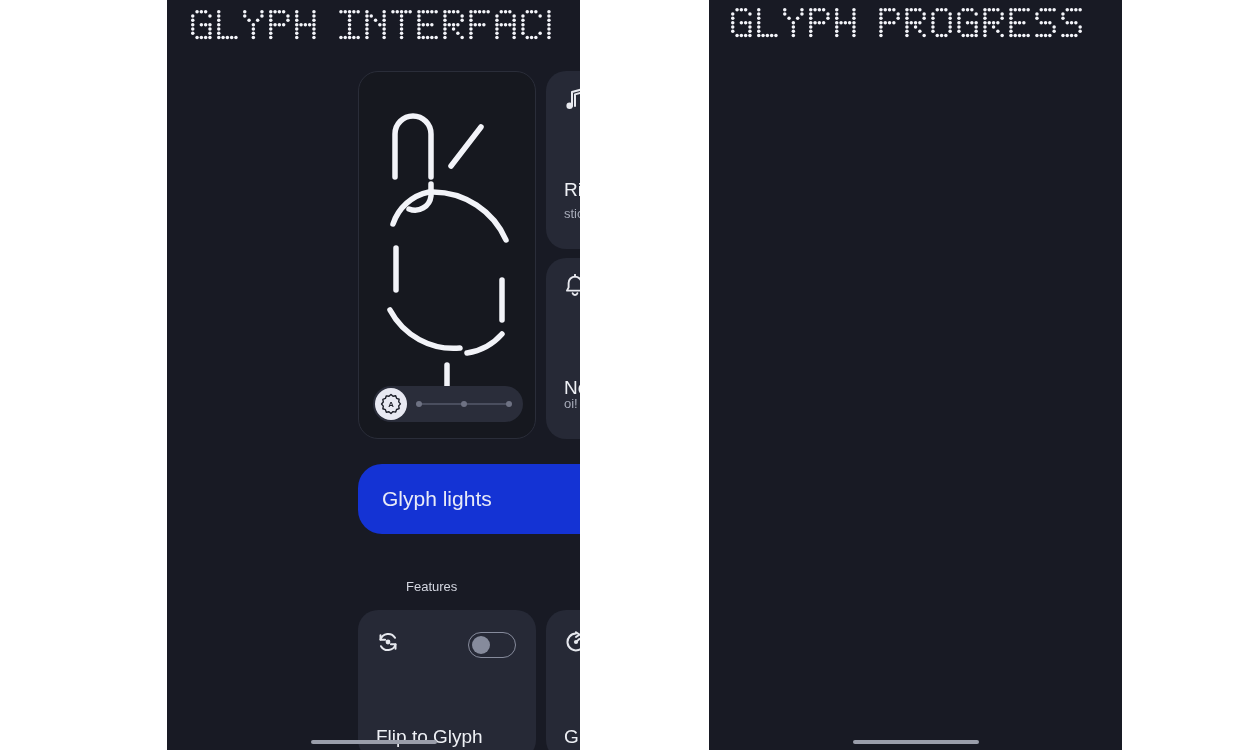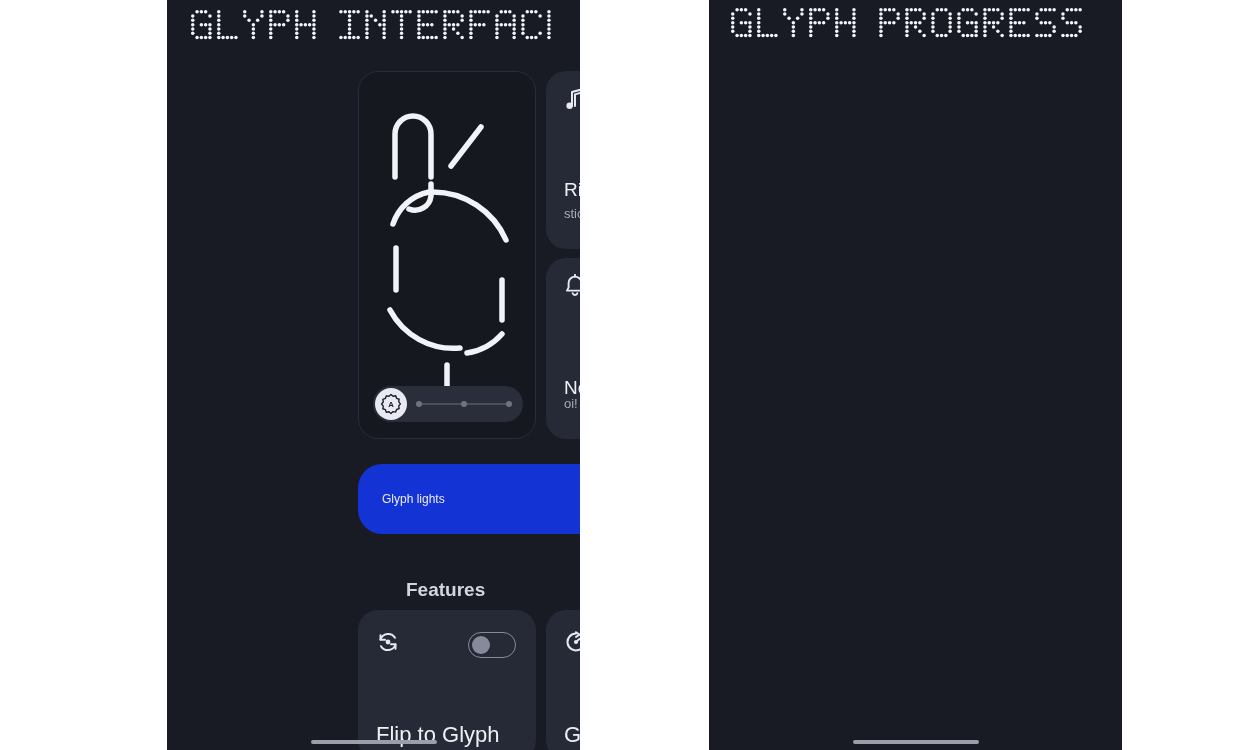--- a/index.html
+++ b/index.html
@@ -81,43 +81,43 @@
   #tile-ringtones .t-sub   { bottom:28px; }
   #tile-notifications .t-title { bottom:40px; }
   #tile-notifications .t-sub   { bottom:28px; }
 
   .blue-row {
     position:absolute; background:#1433d4; border-radius:24px;
     display:flex; align-items:center; justify-content:space-between;
     padding:0 22px 0 24px;
   }
   #glyph-lights-row { left:191px; top:464px; width:374px; height:70px; }
-  .blue-row .lbl { color:#e9ebf7; font-size:12px; }
+  .blue-row .lbl { color:#e9ebf7; font-size:21px; }
 
   
   .tgl { position:relative; border-radius:999px; flex:none; }
   .tgl .knob { position:absolute; border-radius:50%; top:50%; }
 
   .tgl-off { width:48px; height:26px; background:transparent; border:1.5px solid #868b9c; }
   .tgl-off .knob { width:18px; height:18px; background:#868b9c; left:3px; margin-top:-9px; }
 
   .sec-label {
-    position:absolute; color:#d3d6e0; font-size:19px; font-weight:700;padding-left:48px;
+    position:absolute; color:#d3d6e0; font-size:13px; font-weight:400;padding-left:48px;
   }
   #features-label { left:191px; top:579px; }
 
   .feat {
     position:absolute; top:610px; width:178px; height:150px;
     background:#262936; border-radius:20px;
   }
   #feat-flip { left:191px; }
   #feat-timer { left:379px; }
   .feat .f-icon { position:absolute; left:18px; top:20px; color:#e6e8ee; }
   .feat .f-title {
-    position:absolute; left:18px; bottom:12px; color:#eef0f5; font-size:22px;
+    position:absolute; left:18px; bottom:12px; color:#eef0f5; font-size:19px;
   }
   .feat .f-tgl { position:absolute; right:20px; top:22px; }
 
   .nav-bar {
     position:absolute; bottom:6px; left:50%; transform:translateX(-50%);
     width:126px; height:4px; border-radius:2px; background:#9a9eab;
   }
 </style>
 </head>
 <body>

